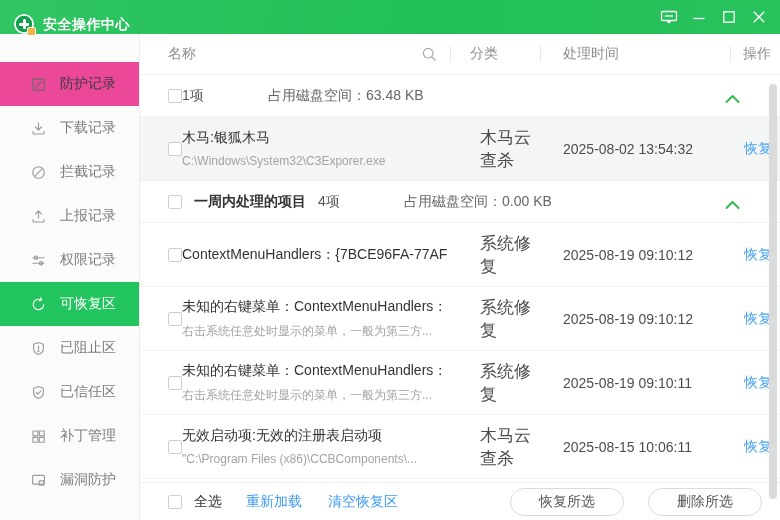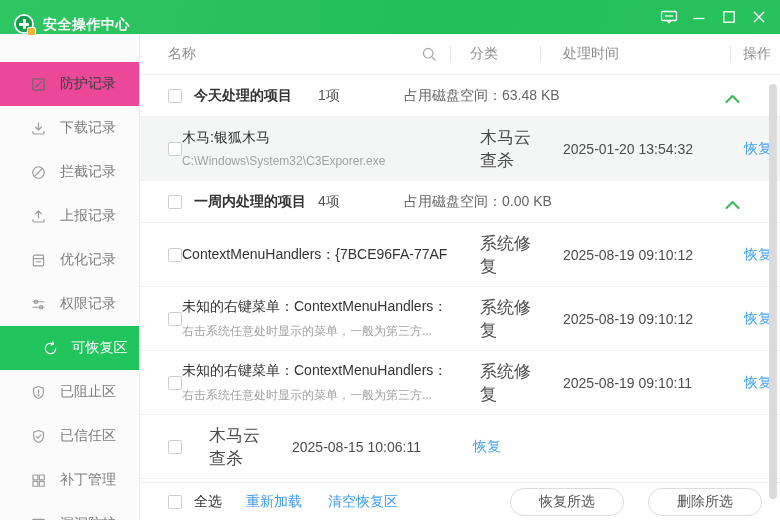--- a/index.html
+++ b/index.html
@@ -26,21 +26,21 @@
   
   .body { flex:1; display:flex; min-height:0; }
   .sidebar { flex:0 0 140px; width:140px; background:#fbfbfb; border-right:1px solid #ececec;
     display:flex; flex-direction:column; }
   .side-item { flex:0 0 44px; height:44px; display:flex; align-items:center;
     padding-left:30px; gap:13px; font-size:14px; color:#7d7d7d; cursor:pointer; }
   .side-item svg { width:17px; height:17px; stroke:#9c9c9c; fill:none;
     stroke-width:1.1; stroke-linecap:round; stroke-linejoin:round; flex:none; }
   .side-item.first { background:#ec4899; color:#3c3c3c;margin-top:28px; }
   .side-item.first svg { stroke:#6a6a6a; }
-  .side-item.selected { background:#21c45d; color:#fff;justify-content:center; }
+  .side-item.selected { background:#21c45d; color:#fff; }
   .side-item.selected svg { stroke:#fff; }
 
   .main { flex:1; min-width:0; display:flex; flex-direction:column; position:relative; background:#fff; }
 
   
   .thead { flex:0 0 41px; display:flex; align-items:center; border-bottom:1px solid #efefef;
     font-size:14px; color:#8e8e8e; }
   .th-name { flex:1; display:flex; align-items:center; padding-left:28px; min-width:0; }
   .search { margin-left:auto; margin-right:12px; width:17px; height:17px; cursor:pointer; }
   .search svg { stroke:#a6a6a6; fill:none; stroke-width:1.2; stroke-linecap:round; }
@@ -160,28 +160,20 @@
       </div>
       <div class="side-item">
         <svg viewBox="0 0 16 16">
             <path d="M8 9.4 V2.8 M5.2 5.6 L8 2.8 L10.8 5.6"></path>
             <path d="M2.8 10.8 V12.2 Q2.8 13.2 3.8 13.2 H12.2 Q13.2 13.2 13.2 12.2 V10.8"></path>
           </svg>
         <span>上报记录</span>
       </div>
       <div class="side-item">
         <svg viewBox="0 0 16 16">
-            <rect x="3.2" y="3" width="9.6" height="10" rx="1"></rect>
-            <path d="M3.2 6.3 H12.8"></path>
-            <path d="M5.8 9.2 H10.2"></path>
-          </svg>
-        <span>优化记录</span>
-      </div>
-      <div class="side-item">
-        <svg viewBox="0 0 16 16">
             <path d="M2.8 5.4 H13.2"></path>
             <circle cx="5.6" cy="5.4" r="1.6"></circle>
             <path d="M2.8 10.6 H13.2"></path>
             <circle cx="10.4" cy="10.6" r="1.6"></circle>
           </svg>
         <span>权限记录</span>
       </div>
       <div class="side-item selected">
         <svg viewBox="0 0 16 16">
             <path d="M12.9 8 A4.9 4.9 0 1 1 10.6 3.8"></path>
@@ -237,40 +229,39 @@
         <div class="vdiv"></div>
         <div class="th-cat">分类</div>
         <div class="vdiv"></div>
         <div class="th-time">处理时间</div>
         <div class="vdiv"></div>
         <div class="th-act">操作</div>
       </div>
 
       <div class="ghead">
         <div class="checkbox"></div>
-        <div class="g-title">今天处理的项目</div>
         <div class="g-count">1项</div>
         <div class="g-disk">占用磁盘空间：63.48 KB</div>
         <div class="chev">
           <svg viewBox="0 0 15 10">
               <path d="M1.5 8 L7.5 2 L13.5 8"></path>
             </svg>
         </div>
       </div>
 
       <div class="trow hl">
         <div class="c-check">
             <div class="checkbox"></div>
           </div>
         <div class="c-name">
           <div class="r-title">木马:银狐木马</div>
           <div class="r-sub">C:\Windows\System32\C3Exporer.exe</div>
         </div>
         <div class="c-cat">木马云查杀</div>
-        <div class="c-time">2025-01-20 13:54:32</div>
+        <div class="c-time">2025-08-02 13:54:32</div>
         <div class="c-act"><span class="link">恢复</span></div>
       </div>
 
       <div class="ghead">
         <div class="checkbox"></div>
         <div class="g-title">一周内处理的项目</div>
         <div class="g-count">4项</div>
         <div class="g-disk">占用磁盘空间：0.00 KB</div>
         <div class="chev">
           <svg viewBox="0 0 15 10">
@@ -314,20 +305,24 @@
         </div>
         <div class="c-cat">系统修复</div>
         <div class="c-time">2025-08-19 09:10:11</div>
         <div class="c-act"><span class="link">恢复</span></div>
       </div>
 
       <div class="trow">
         <div class="c-check">
             <div class="checkbox"></div>
           </div>
+        <div class="c-name">
+          <div class="r-title">无效启动项:无效的注册表启动项</div>
+          <div class="r-sub">"C:\Program Files (x86)\CCBComponents\...</div>
+        </div>
         <div class="c-cat">木马云查杀</div>
         <div class="c-time">2025-08-15 10:06:11</div>
         <div class="c-act"><span class="link">恢复</span></div>
       </div>
 
       <div class="footer">
         <div class="checkbox"></div>
         <span class="f-selectall">全选</span>
         <span class="f-link f-reload">重新加载</span>
         <span class="f-link f-clear">清空恢复区</span>

